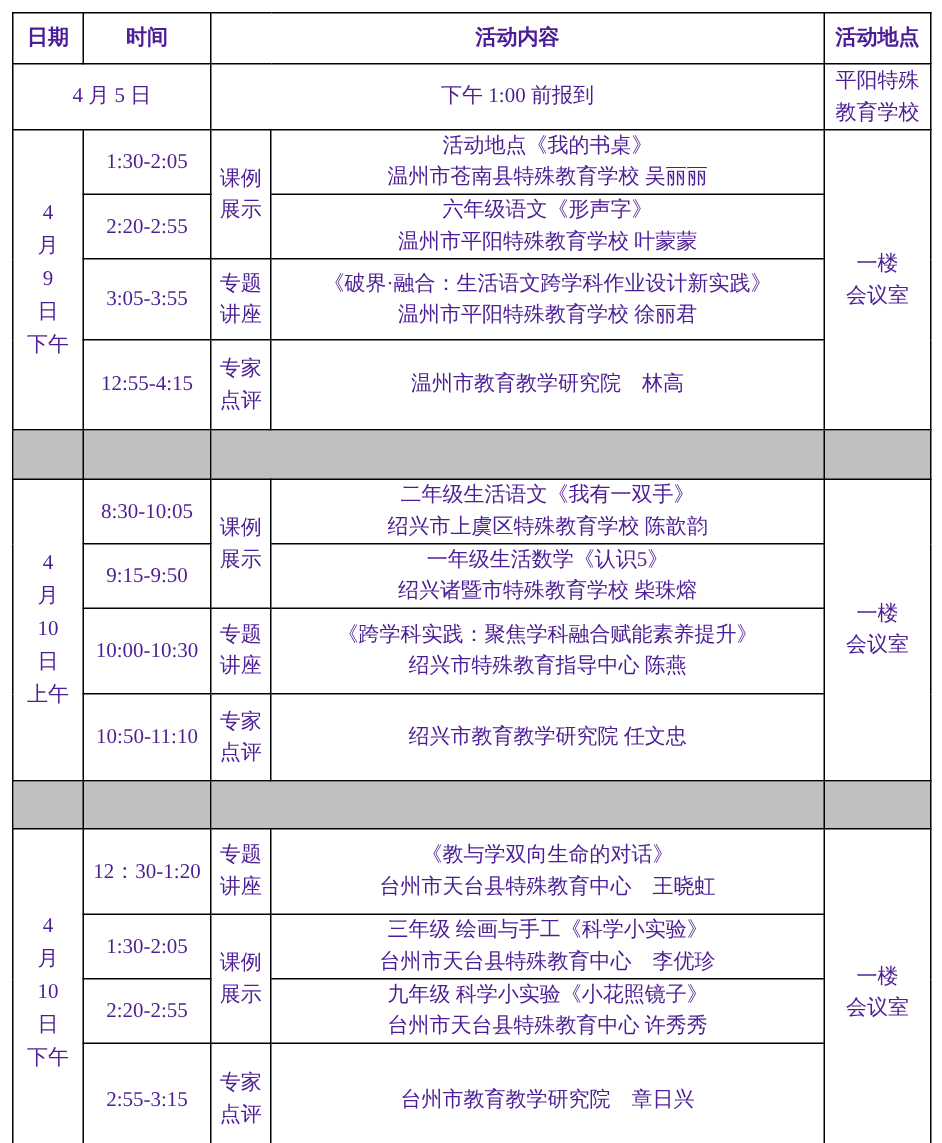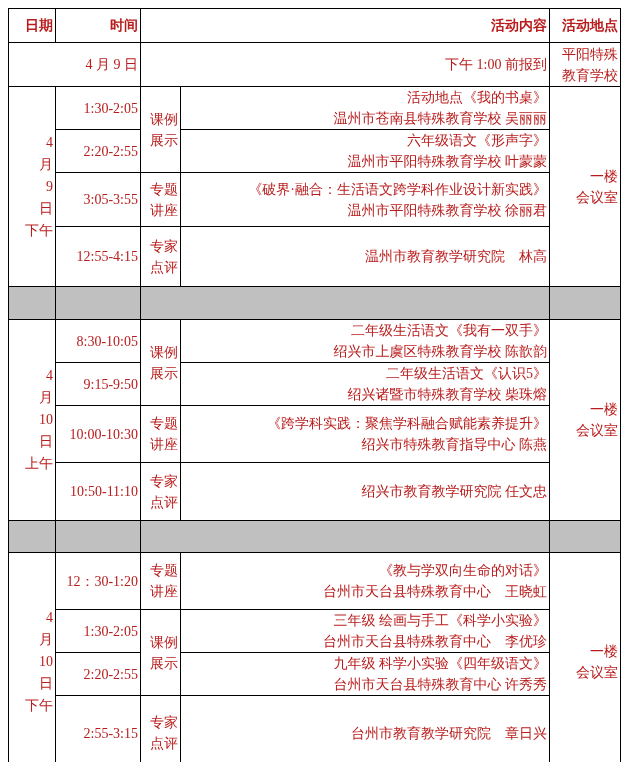--- a/index.html
+++ b/index.html
@@ -1,24 +1,24 @@
 <!DOCTYPE html>
 <html><head>
 <meta charset="utf-8">
 <style>
   html,body{margin:0;padding:0;background:#ffffff;}
   body{width:628px;height:762px;font-family:"Liberation Serif","DejaVu Serif",serif;}
   .wrap{padding:8px 8px 0 8px;}
   table{border-collapse:collapse;table-layout:fixed;width:612px;}
   td,th{
     border:1.5px solid #000;
-    text-align:right;
+    text-align:center;
     vertical-align:middle;
     font-size:14px;
-    color:#b91c1c;
+    color:#4c1d95;
     padding:0 2px;
     white-space:pre-line;
     line-height:21px;
     overflow:hidden;
   }
   th{font-weight:bold;}
   .date-cell{line-height:22px;}
   .sep td{background:#c0c0c0;}
 </style>
 </head>
@@ -36,21 +36,21 @@
 
   <tbody>
         <tr style="height:34px">
     <th>日期</th>
     <th>时间</th>
     <th colspan="2">活动内容</th>
     <th>活动地点</th>
   </tr>
 
   <tr style="height:44px">
-    <td colspan="2">4 月 9 日</td>
+    <td colspan="2">4 月 5 日</td>
     <td colspan="2">下午 1:00 前报到</td>
     <td>平阳特殊
 教育学校</td>
   </tr>
 
   <tr style="height:42px">
     <td rowspan="4" class="date-cell">4
 月
 9
 日
@@ -98,21 +98,21 @@
     <td>8:30-10:05</td>
     <td rowspan="2">课例
 展示</td>
     <td>二年级生活语文《我有一双手》
 绍兴市上虞区特殊教育学校 陈歆韵</td>
     <td rowspan="4">一楼
 会议室</td>
   </tr>
   <tr style="height:43px">
     <td>9:15-9:50</td>
-    <td>二年级生活语文《认识5》
+    <td>一年级生活数学《认识5》
 绍兴诸暨市特殊教育学校 柴珠熔</td>
   </tr>
   <tr style="height:57px">
     <td>10:00-10:30</td>
     <td>专题
 讲座</td>
     <td>《跨学科实践：聚焦学科融合赋能素养提升》
 绍兴市特殊教育指导中心 陈燕</td>
   </tr>
   <tr style="height:58px">
@@ -145,21 +145,21 @@
   </tr>
   <tr style="height:43px">
     <td>1:30-2:05</td>
     <td rowspan="2">课例
 展示</td>
     <td>三年级 绘画与手工《科学小实验》
 台州市天台县特殊教育中心　李优珍</td>
   </tr>
   <tr style="height:43px">
     <td>2:20-2:55</td>
-    <td>九年级 科学小实验《四年级语文》
+    <td>九年级 科学小实验《小花照镜子》
 台州市天台县特殊教育中心 许秀秀</td>
   </tr>
   <tr style="height:75px">
     <td>2:55-3:15</td>
     <td>专家
 点评</td>
     <td>台州市教育教学研究院　章日兴</td>
   </tr>
 </tbody>
     </table>

